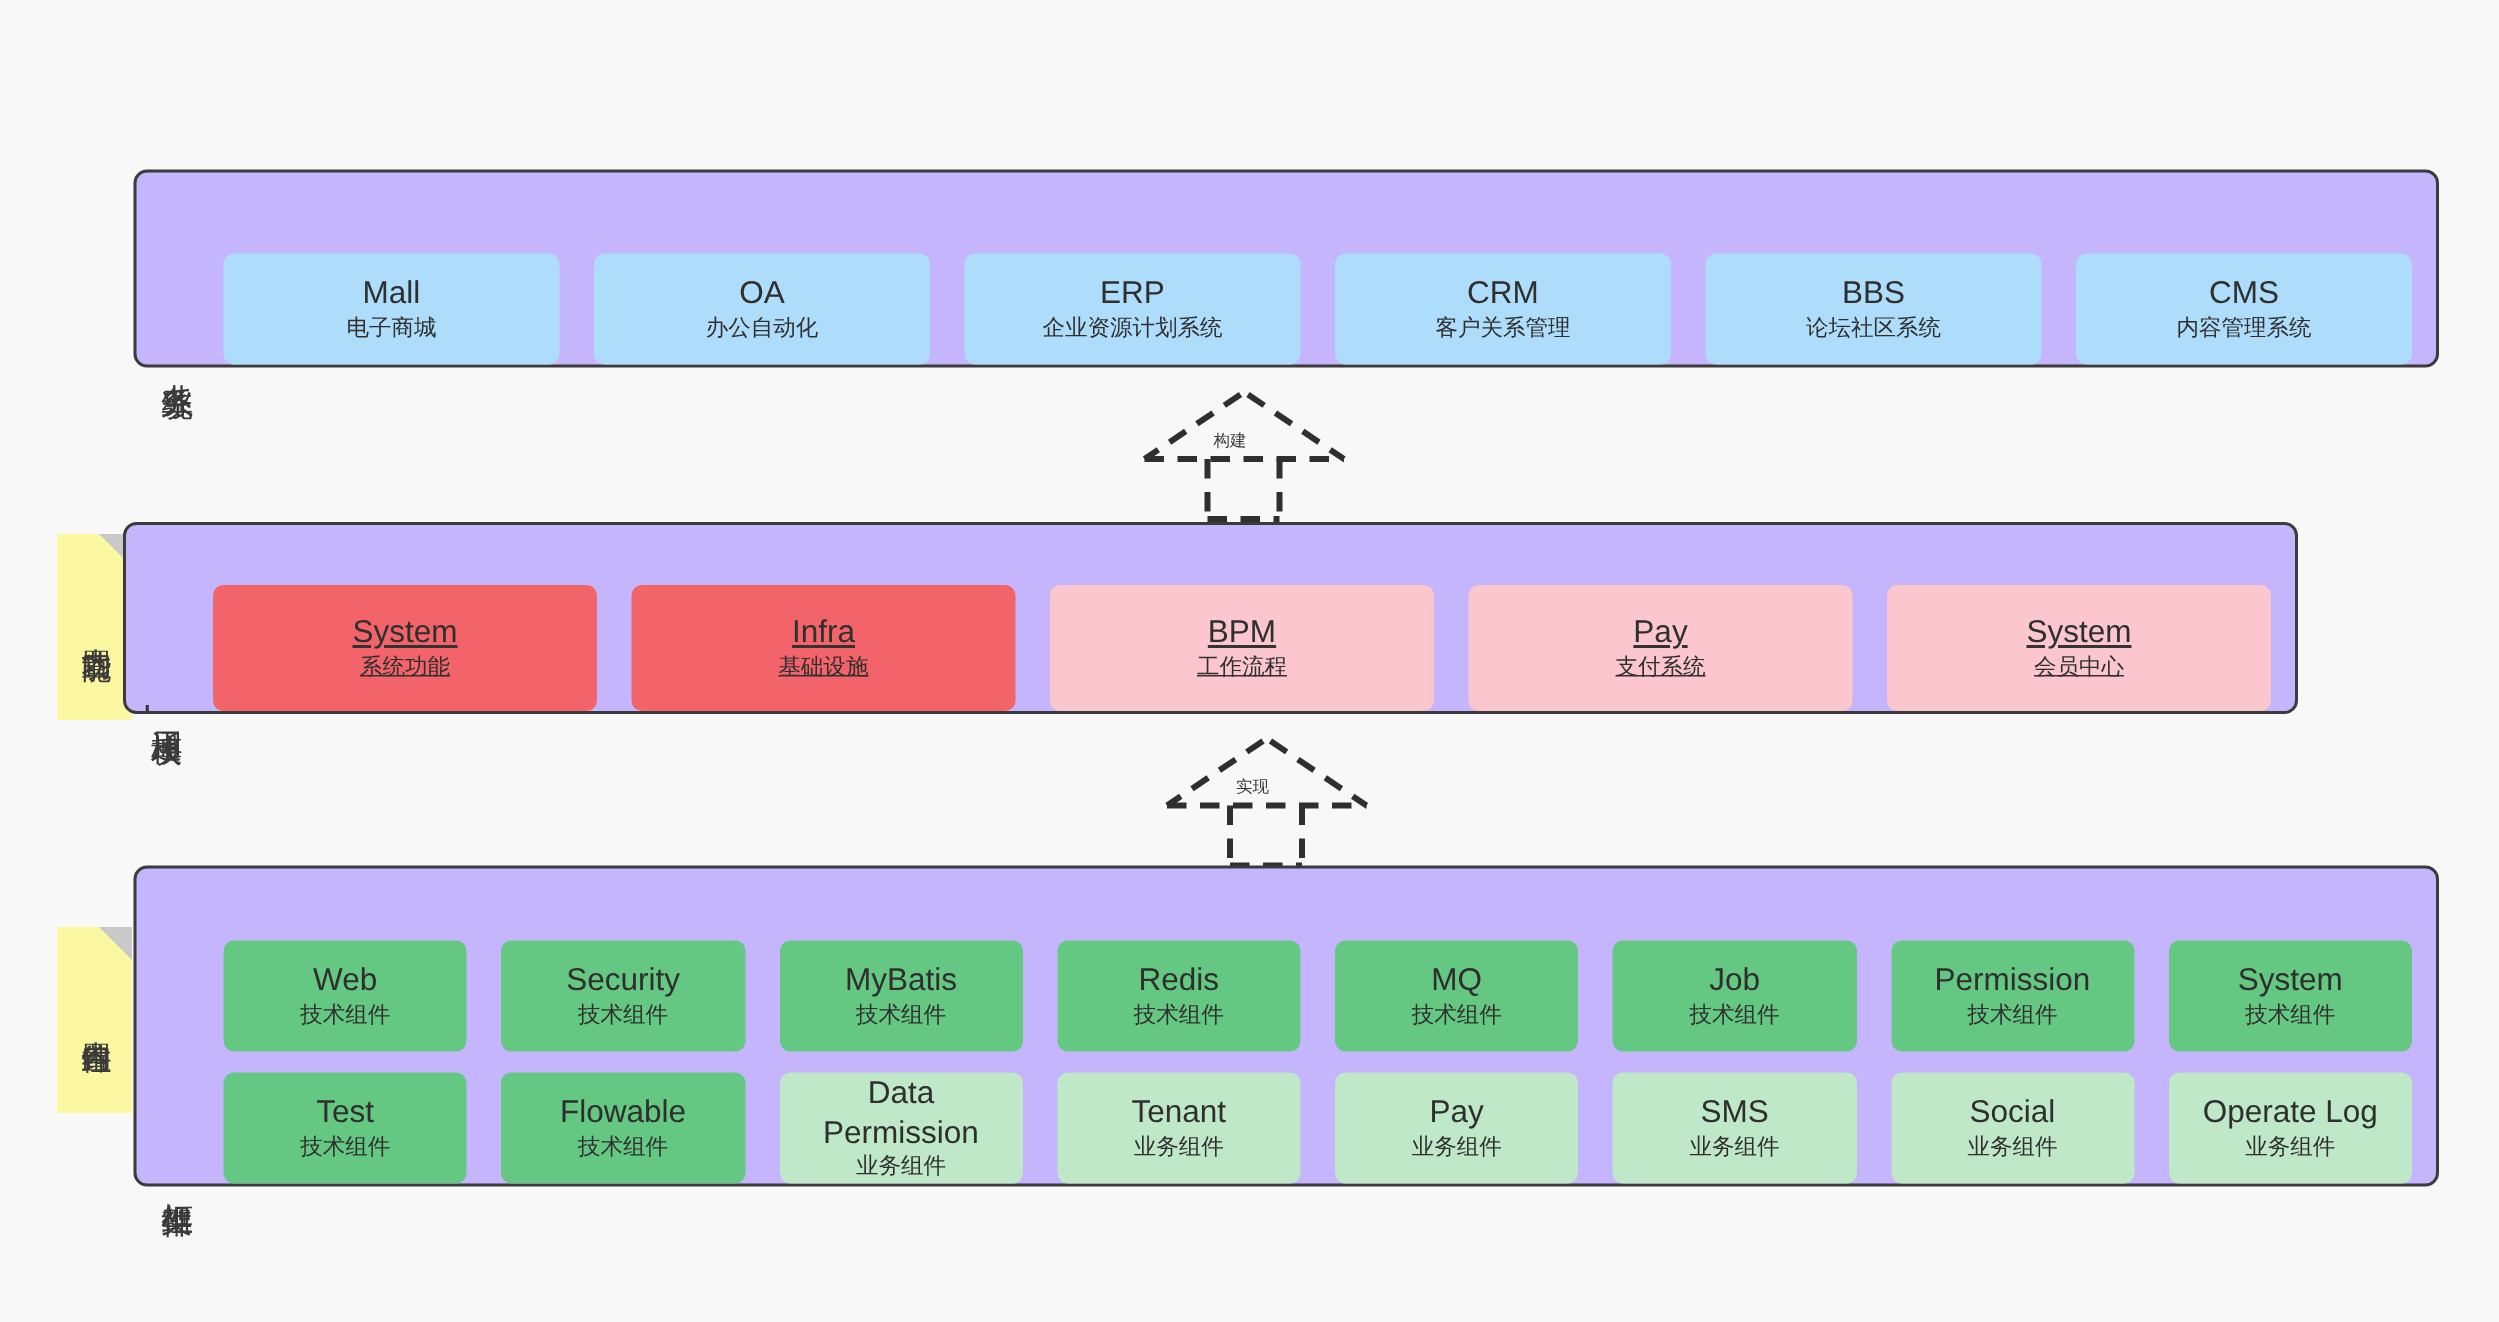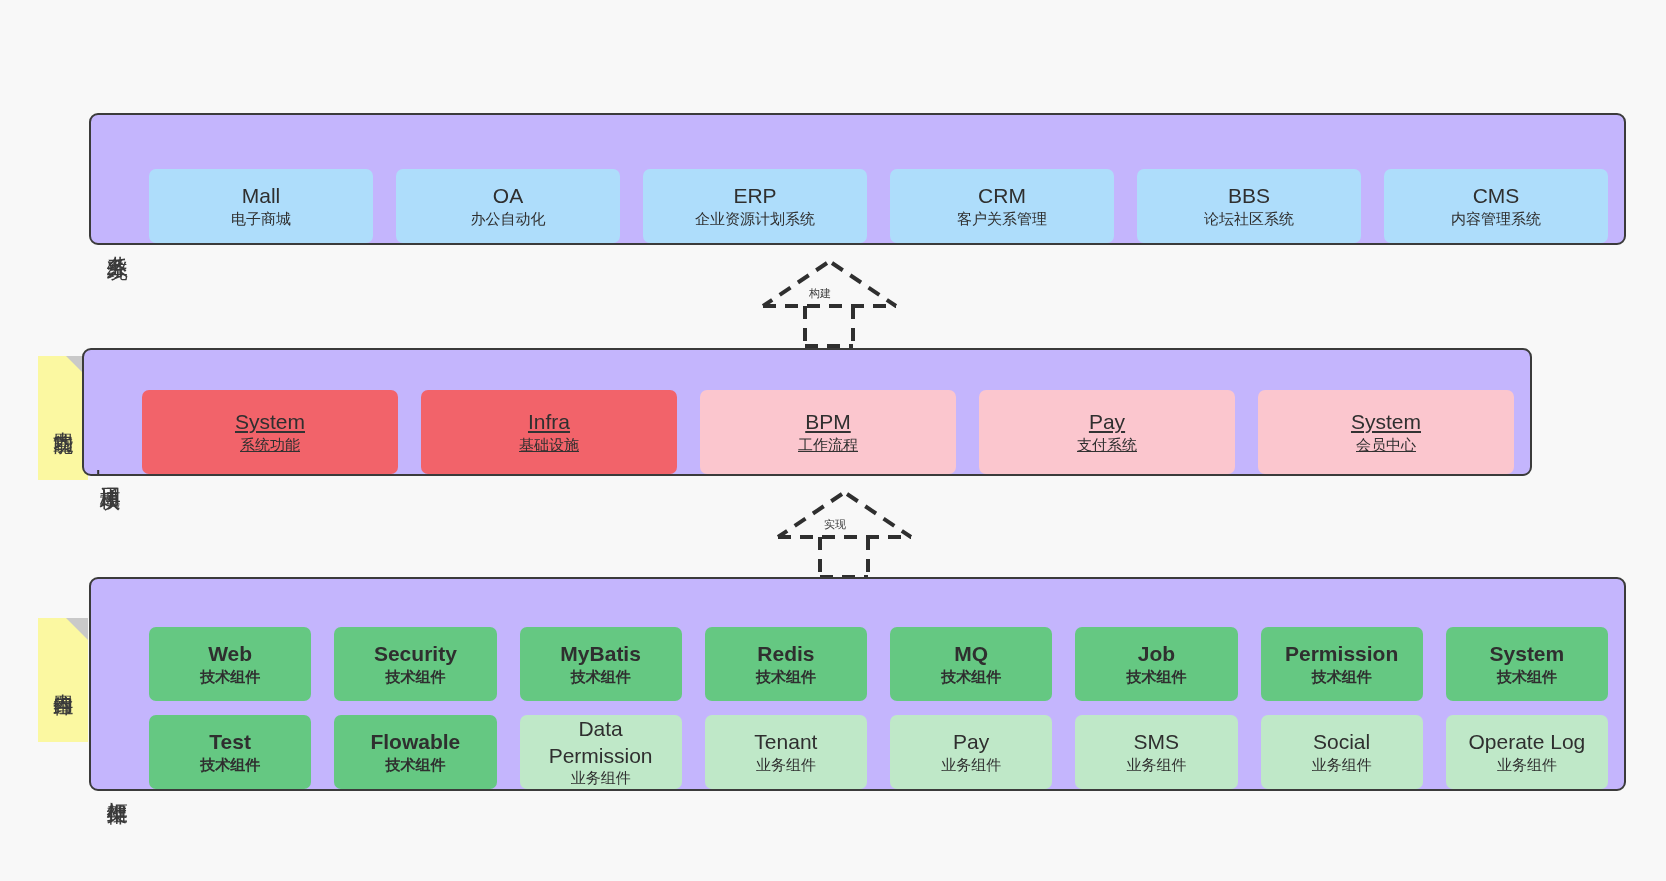--- a/index.html
+++ b/index.html
@@ -65,21 +65,21 @@
     box-sizing:border-box;
     padding:4px 6px;
     line-height:1.26;
   }
   .card .t1{font-size:21px;color:#2f2f2f;}
   .card .t2{font-size:15px;color:#2f2f2f;}
 
   .card.blue{background:#aeddfb;height:74px;}
   .card.red{background:#f2636a;height:84px;}
   .card.pink{background:#fbc6ce;height:84px;}
-  .card.green{background:#65c882;height:74px;font-weight:bold;}
+  .card.green{background:#65c882;height:74px;}
   .card.lgreen{background:#bfe8c8;height:74px;}
 
   
   .sticky{
     position:absolute;
     background:#fbf8a1;
     box-sizing:border-box;
     display:flex;
     align-items:center;
     justify-content:center;

